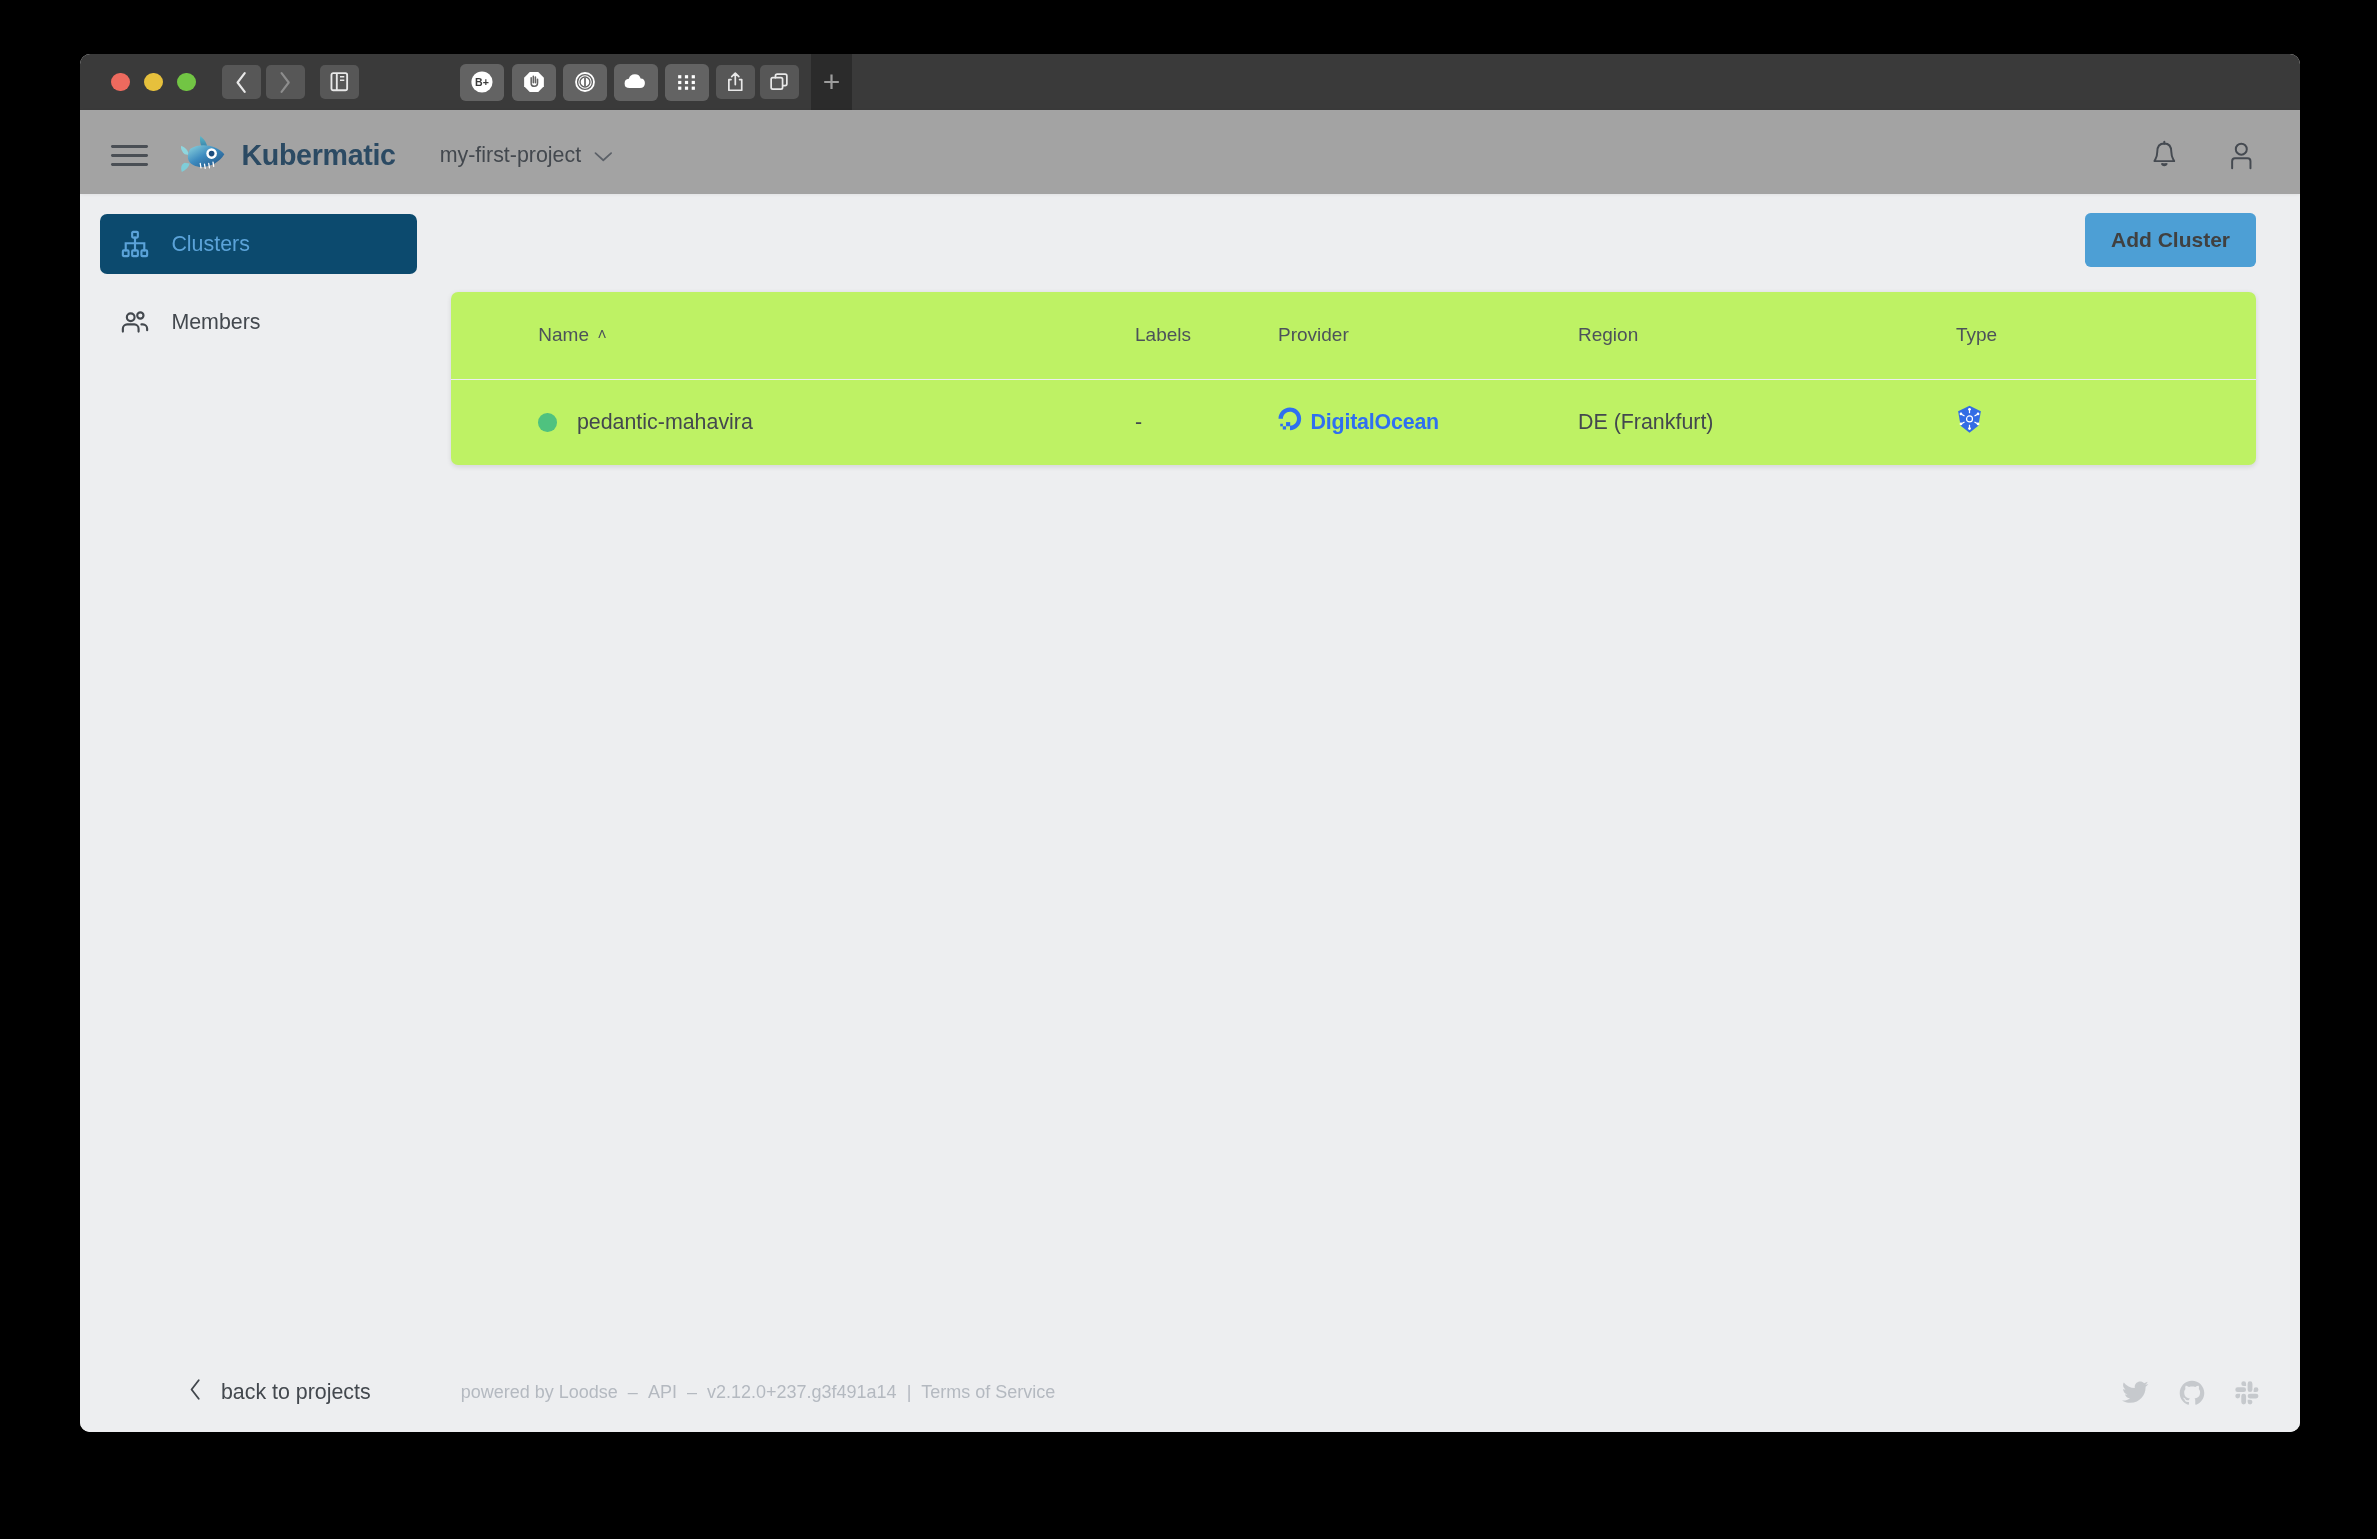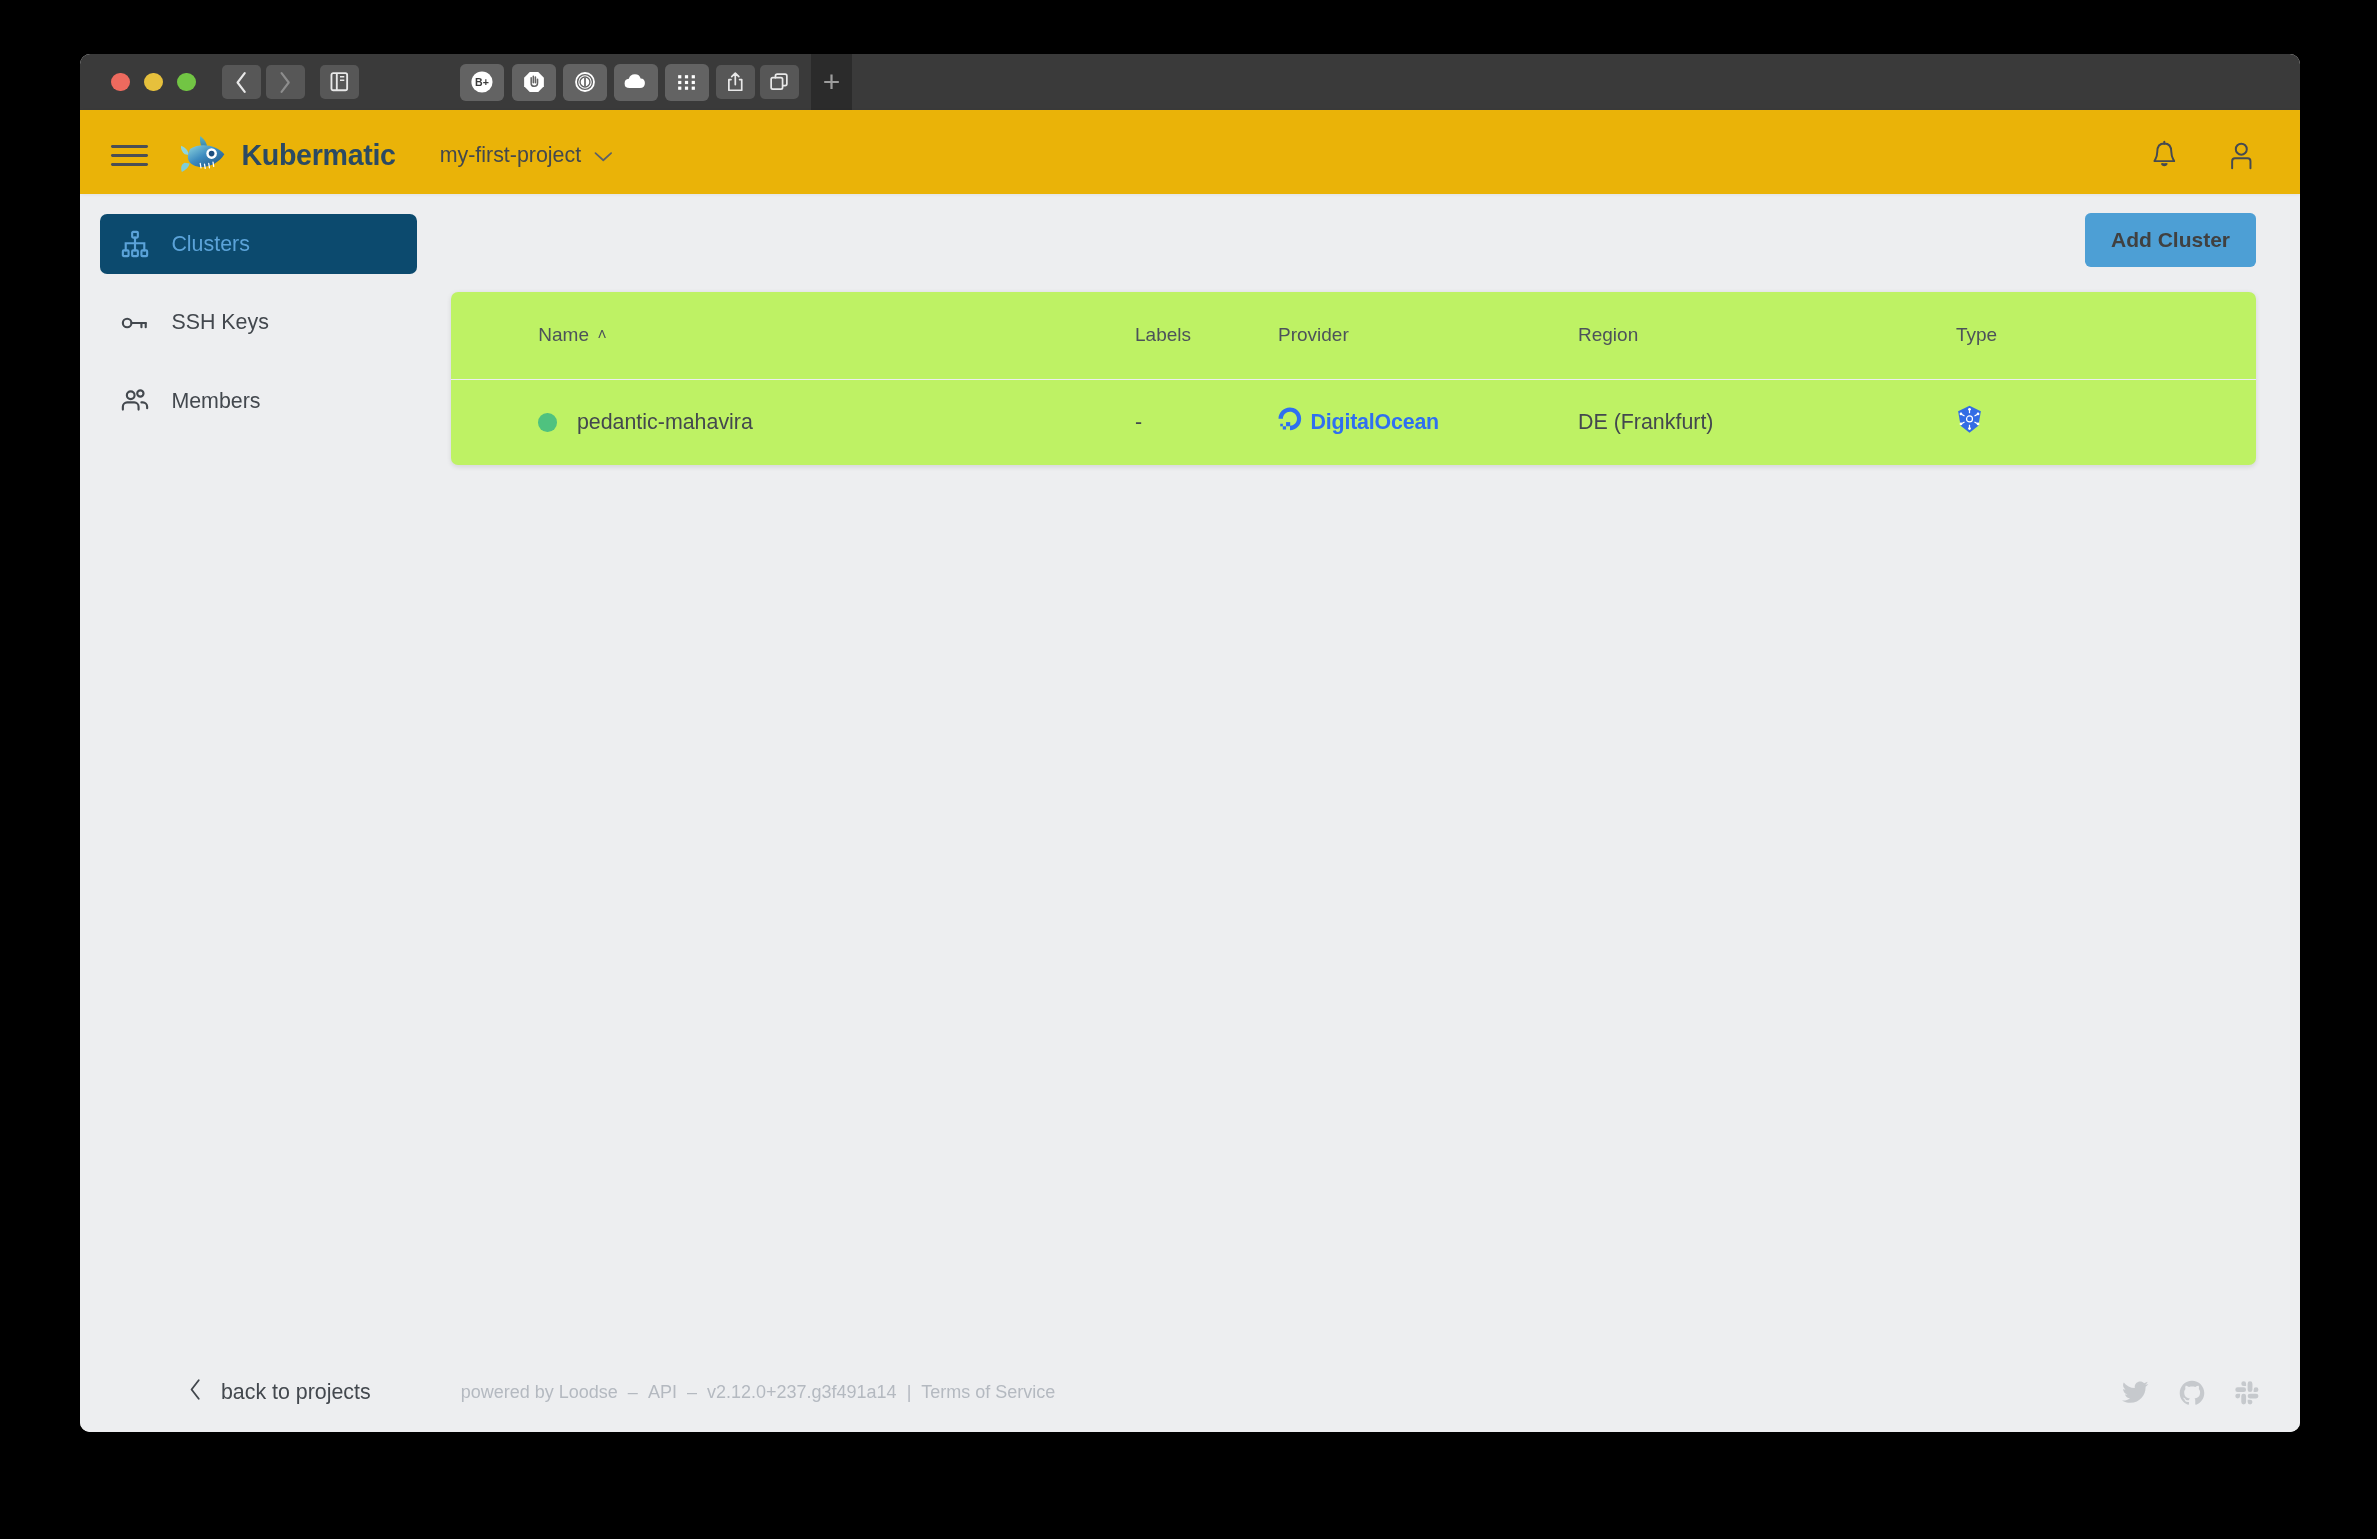--- a/index.html
+++ b/index.html
@@ -88,21 +88,21 @@
   .viewport {
     height: 1322px;
     background: #edeef0;
     display: flex;
     flex-direction: column;
     position: relative;
   }
 
   .app-header {
     height: 84px;
-    background: #eab308;
+    background: #a3a3a3;
     display: flex;
     align-items: center;
     padding: 7px 36px 0 31px;
     box-shadow: 0 1.4px 3.6px rgba(0,0,0,.07);
     z-index: 5;
     flex-shrink: 0;
   }
 
   .hamburger { width: 37px; display: flex; flex-direction: column; gap: 6.4px; margin-right: 31px; cursor: pointer; }
   .hamburger span { display: block; height: 2.9px; background: #4a4f55; border-radius: 1.4px; }
@@ -390,31 +390,20 @@
               <rect x="17" y="4" width="8" height="8" rx="1.4" stroke="#5ba3d9" stroke-width="3"></rect>
               <rect x="4" y="30" width="8" height="8" rx="1.4" stroke="#5ba3d9" stroke-width="3"></rect>
               <rect x="17" y="30" width="8" height="8" rx="1.4" stroke="#5ba3d9" stroke-width="3"></rect>
               <rect x="30" y="30" width="8" height="8" rx="1.4" stroke="#5ba3d9" stroke-width="3"></rect>
               <path d="M21 12 v8 M8 30 v-10 h26 v10 M21 20 v10" stroke="#5ba3d9" stroke-width="3" stroke-linecap="round"></path>
             </svg>
           </span>
           <span>Clusters</span>
         </div>
 
-        <div class="side-item">
-          <span class="side-ico">
-            <svg width="30" height="30" viewBox="0 0 42 42" fill="none">
-              <circle cx="10" cy="21" r="6" stroke="#43484e" stroke-width="3"></circle>
-              <path d="M16 21 H36" stroke="#43484e" stroke-width="3" stroke-linecap="round"></path>
-              <path d="M30 21 v6" stroke="#43484e" stroke-width="3" stroke-linecap="round"></path>
-              <path d="M36 21 v6" stroke="#43484e" stroke-width="3" stroke-linecap="round"></path>
-            </svg>
-          </span>
-          <span>SSH Keys</span>
-        </div>
 
         <div class="side-item">
           <span class="side-ico">
             <svg width="30" height="30" viewBox="0 0 42 42" fill="none">
               <circle cx="15" cy="13" r="5.4" stroke="#43484e" stroke-width="3"></circle>
               <circle cx="28.5" cy="10.5" r="4.4" stroke="#43484e" stroke-width="3"></circle>
               <path d="M4 33 v-4 a6 6 0 0 1 6 -6 h10 a6 6 0 0 1 6 6 v4" stroke="#43484e" stroke-width="3" stroke-linecap="round"></path>
               <path d="M30 23 h2 a6 6 0 0 1 6 6 v2" stroke="#43484e" stroke-width="3" stroke-linecap="round"></path>
             </svg>
           </span>

